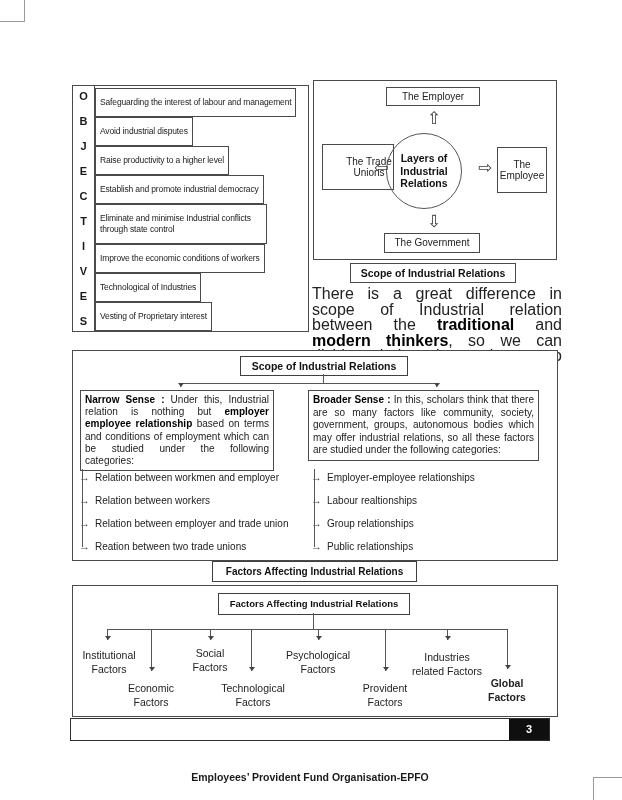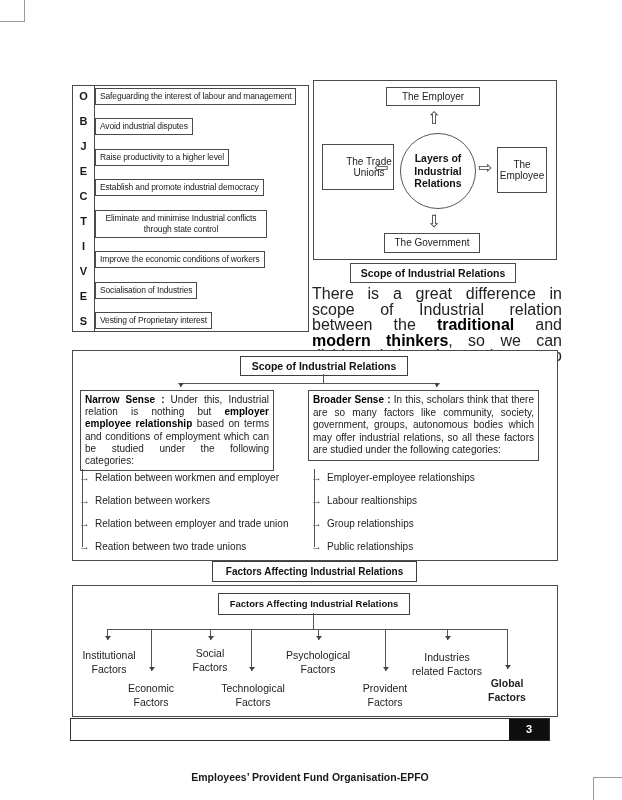--- a/index.html
+++ b/index.html
@@ -12,29 +12,29 @@
   .box{border:1px solid #4a4a4a;background:#fff;}
   .corner-tl{left:0;top:0;width:24px;height:21px;border-right:1px solid #9a9a9a;border-bottom:1px solid #9a9a9a;}
   .corner-br{left:593px;top:777px;width:28px;height:22px;border-left:1px solid #9a9a9a;border-top:1px solid #9a9a9a;}
 
   
   .objectives{left:72px;top:85px;width:235px;height:245px;display:flex;}
   .obj-letters{width:21px;border-right:1px solid #4a4a4a;display:flex;flex-direction:column;
     justify-content:space-between;align-items:center;padding:4px 0;font-weight:bold;font-size:11px;color:#1a1a1a;}
   .obj-items{flex:1;display:flex;flex-direction:column;justify-content:space-between;
     align-items:flex-start;padding:2px 0;}
-  .obj-item{border:1px solid #4a4a4a;font-size:8.5px;letter-spacing:-0.15px;padding:2px 4px;
-    white-space:nowrap;line-height:11px;color:#222;text-align:center;}
+  .obj-item{border:1px solid #4a4a4a;font-size:8.5px;letter-spacing:-0.15px;padding:8px 4px;
+    white-space:nowrap;line-height:11px;color:#222;}
   .obj-item.wrap2{white-space:normal;max-width:162px;}
 
   
   .layers{left:313px;top:80px;width:242px;height:178px;}
   .node{position:absolute;border:1px solid #4a4a4a;text-align:center;font-size:10px;line-height:11.5px;
     display:flex;align-items:center;justify-content:center;color:#222;}
-  .circle{position:absolute;left:86px;top:52px;width:76px;height:76px;border:1px solid #555;border-radius:50%;
+  .circle{position:absolute;left:72px;top:52px;width:76px;height:76px;border:1px solid #555;border-radius:50%;
     display:flex;align-items:center;justify-content:center;text-align:center;font-weight:bold;
     font-size:10.5px;line-height:12.5px;color:#111;padding:2px;box-sizing:border-box;}
   .blk-arrow{position:absolute;font-size:17px;color:#3d3d3d;line-height:1;}
 
   .caption-box{left:350px;top:263px;width:164px;height:18px;text-align:center;
     font-weight:bold;font-size:10.5px;line-height:18px;color:#111;}
 
   .intro{left:312px;top:286px;width:250px;font-size:16px;line-height:15.5px;text-align:justify;color:#222;}
   .intro b{color:#000;}
 
@@ -87,21 +87,21 @@
       <span>E</span>
       <span>S</span>
     </div>
     <div class="obj-items">
       <div class="obj-item">Safeguarding the interest of labour and management</div>
       <div class="obj-item">Avoid industrial disputes</div>
       <div class="obj-item">Raise productivity to a higher level</div>
       <div class="obj-item">Establish and promote industrial democracy</div>
       <div class="obj-item wrap2">Eliminate and minimise Industrial conflicts through state control</div>
       <div class="obj-item">Improve the economic conditions of workers</div>
-      <div class="obj-item">Socialisation of Industries</div>
+      <div class="obj-item">Technological of Industries</div>
       <div class="obj-item">Vesting of Proprietary interest</div>
     </div>
   </div>
 
   <div class="abs box layers">
     <div class="node" style="left:72px;top:6px;width:92px;height:17px;">
         <span>The Employer</span>
       </div>
     <div class="node" style="left:8px;top:63px;width:48px;height:44px;padding-left:22px;">
         <span>The Trade Unions</span>

